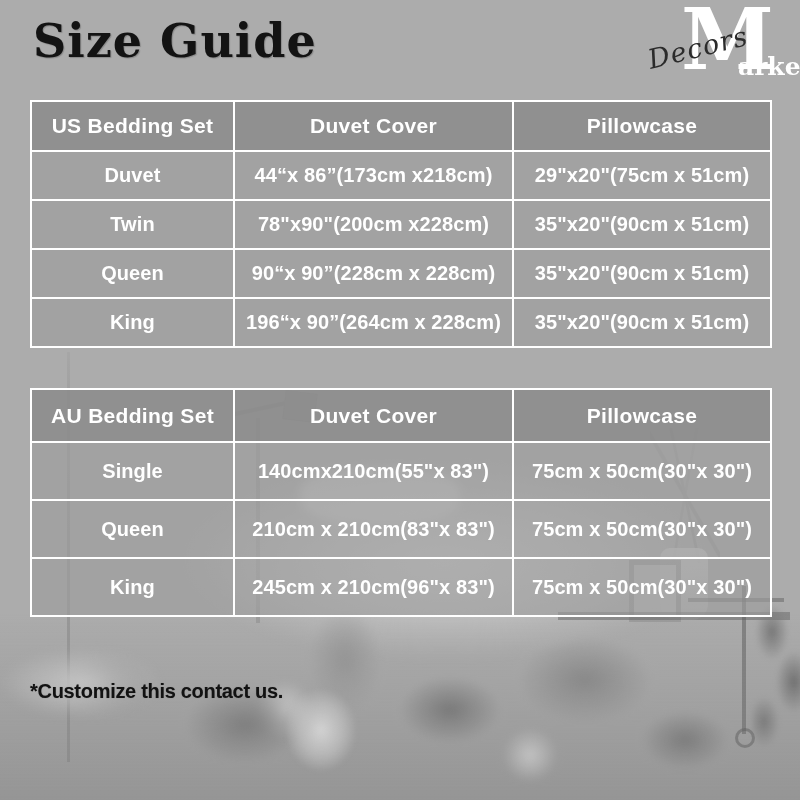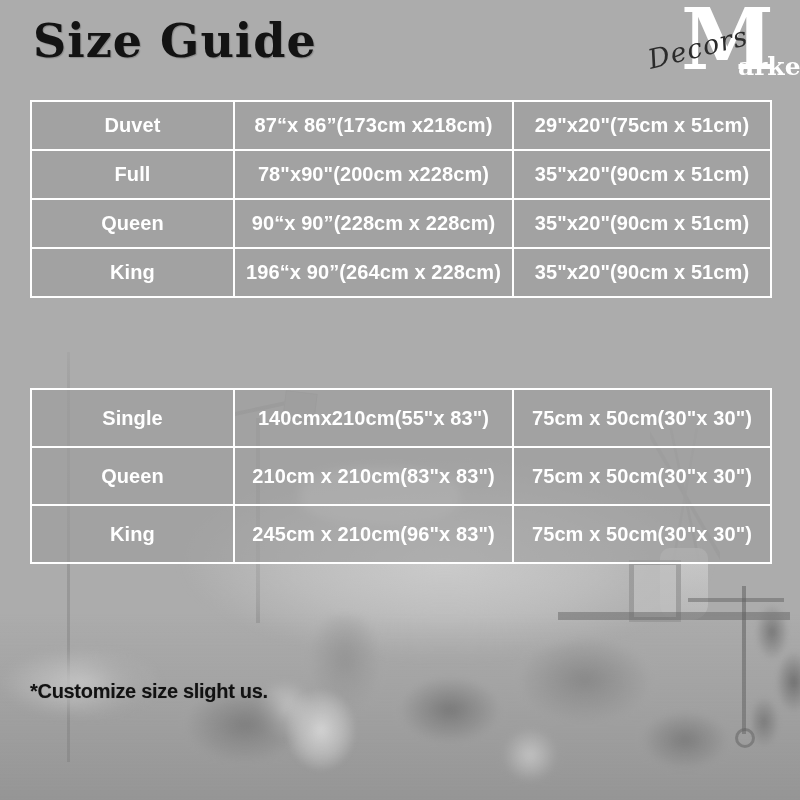--- a/index.html
+++ b/index.html
@@ -144,27 +144,32 @@
     <span class="suffix">arket</span>
   </div>
 
   <table class="size-table us-table">
     <colgroup>
         <col class="c1">
         <col class="c2">
         <col class="c3">
       </colgroup>
     <tbody>
+        <tr class="hdr">
+      <th>US Bedding Set</th>
+      <th>Duvet Cover</th>
+      <th>Pillowcase</th>
+    </tr>
     <tr class="row">
       <td>Duvet</td>
-      <td>87“x 86”(173cm x218cm)</td>
+      <td>44“x 86”(173cm x218cm)</td>
       <td>29"x20"(75cm x 51cm)</td>
     </tr>
     <tr class="row">
-      <td>Full</td>
+      <td>Twin</td>
       <td>78"x90"(200cm x228cm)</td>
       <td>35"x20"(90cm x 51cm)</td>
     </tr>
     <tr class="row">
       <td>Queen</td>
       <td>90“x 90”(228cm x 228cm)</td>
       <td>35"x20"(90cm x 51cm)</td>
     </tr>
     <tr class="row">
       <td>King</td>
@@ -174,35 +179,40 @@
   </tbody>
     </table>
 
   <table class="size-table au-table">
     <colgroup>
         <col class="c1">
         <col class="c2">
         <col class="c3">
       </colgroup>
     <tbody>
+        <tr class="hdr">
+      <th>AU Bedding Set</th>
+      <th>Duvet Cover</th>
+      <th>Pillowcase</th>
+    </tr>
     <tr class="row">
       <td>Single</td>
       <td>140cmx210cm(55"x 83")</td>
       <td>75cm x 50cm(30"x 30")</td>
     </tr>
     <tr class="row">
       <td>Queen</td>
       <td>210cm x 210cm(83"x 83")</td>
       <td>75cm x 50cm(30"x 30")</td>
     </tr>
     <tr class="row">
       <td>King</td>
       <td>245cm x 210cm(96"x 83")</td>
       <td>75cm x 50cm(30"x 30")</td>
     </tr>
   </tbody>
     </table>
 
   <div class="notes">
-    <div class="note">*Customize size slight us.</div>
+    <div class="note">*Customize this contact us.</div>
   </div>
 
 </div>
 
 </body></html>

